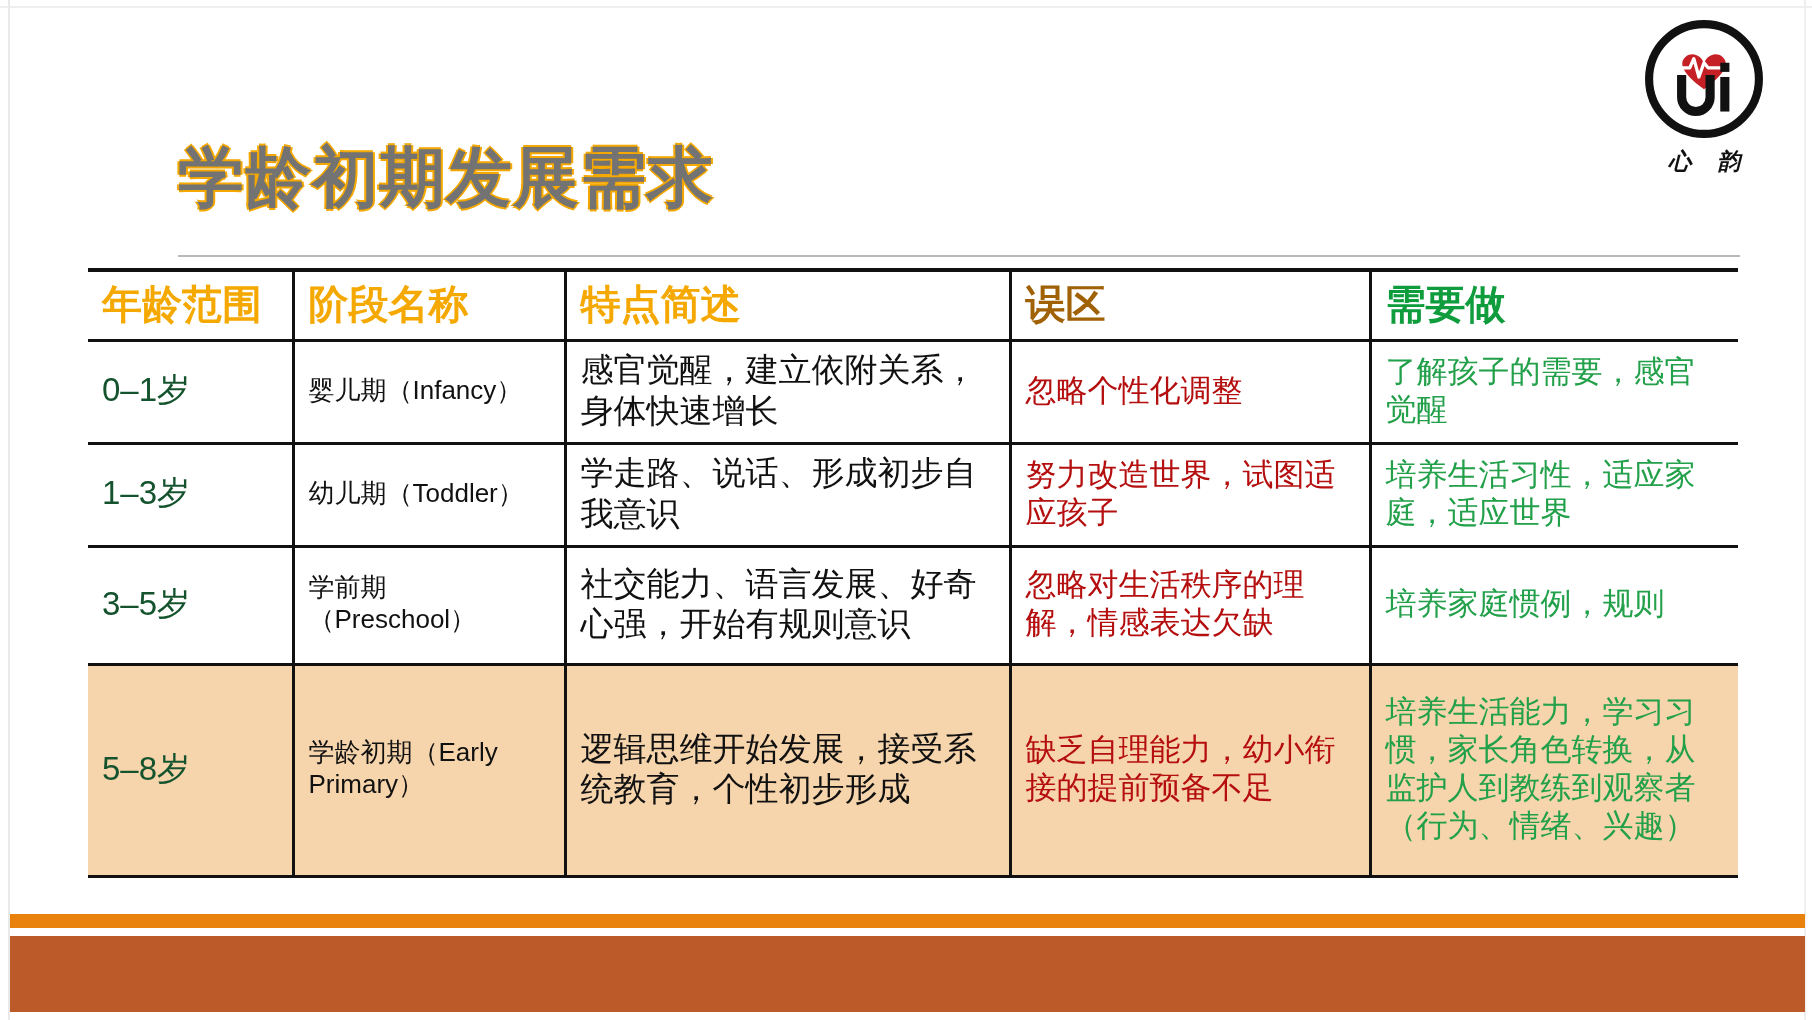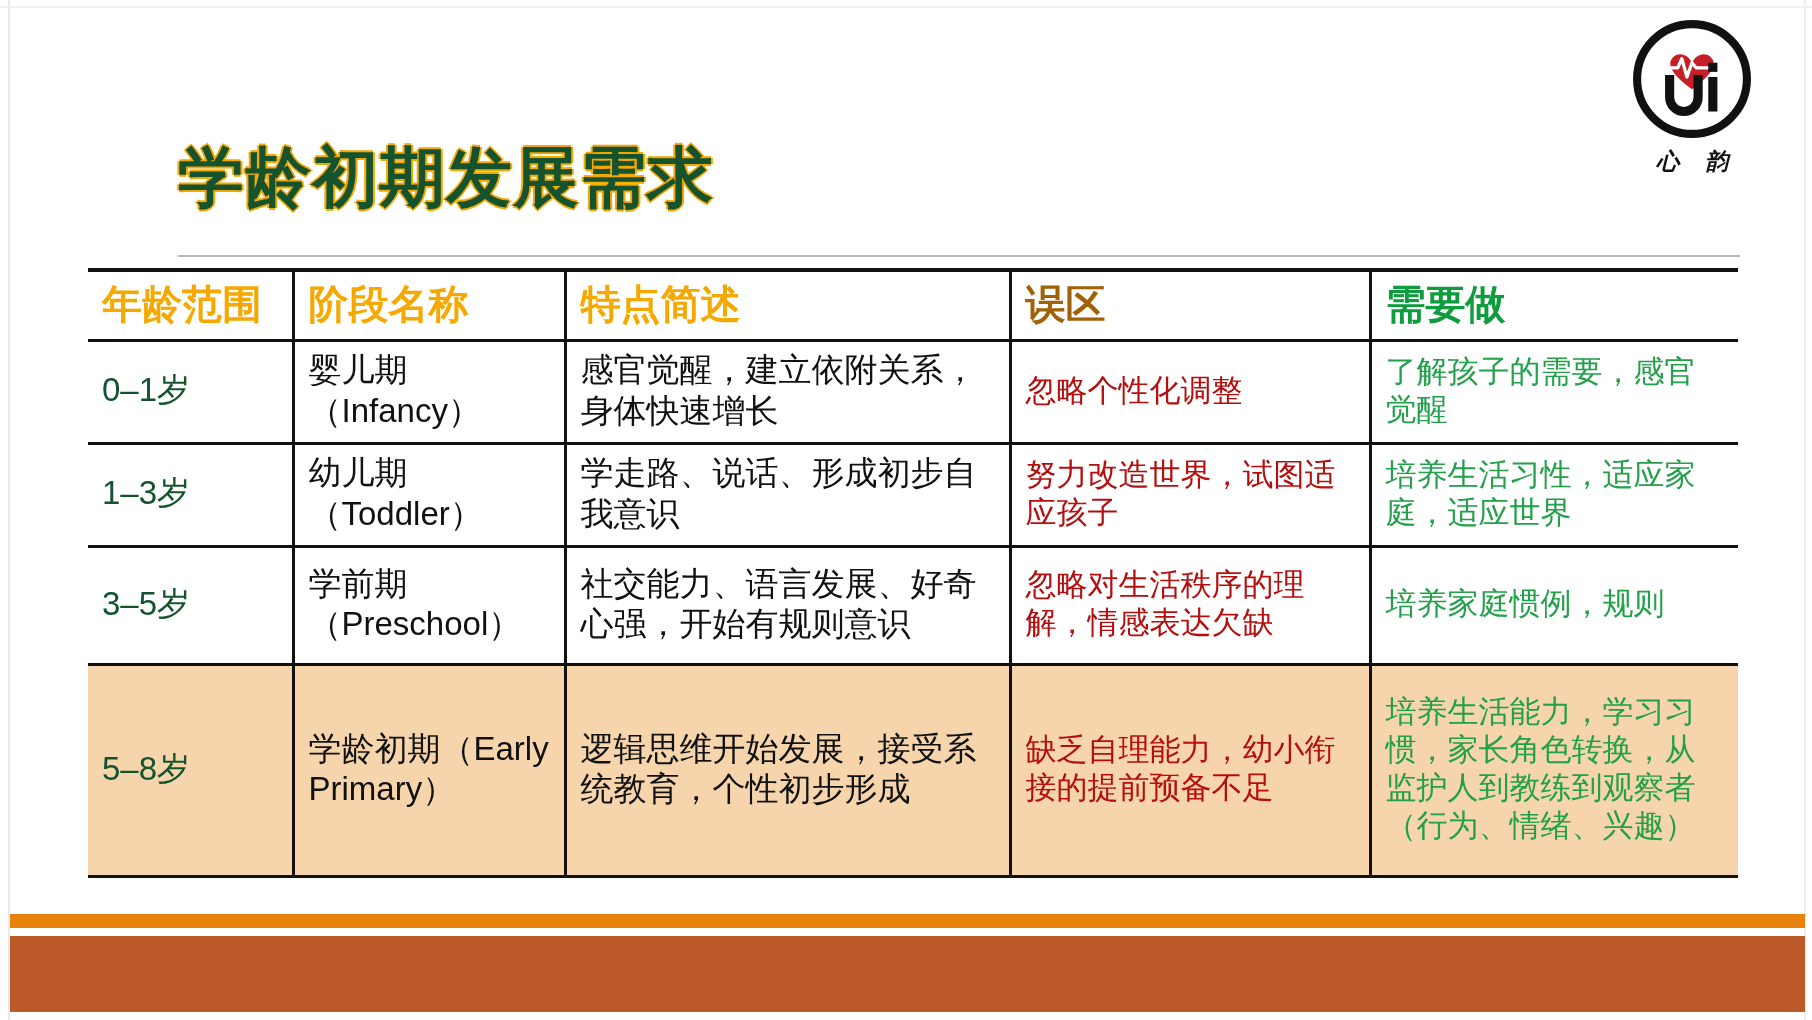--- a/index.html
+++ b/index.html
@@ -42,21 +42,21 @@
     right: 6px;
     top: 0;
     width: 2px;
     height: 1020px;
     background: #efefef;
   }
 
   
   .logo-wrap {
     position: absolute;
-    right: 56px;
+    right: 44px;
     top: 18px;
     width: 128px;
     height: 172px;
     text-align: center;
   }
   .logo-mark {
     width: 122px;
     height: 122px;
     display: block;
     margin: 0 auto;
@@ -72,21 +72,21 @@
     text-indent: 10px;
   }
 
   
   .slide-title {
     position: absolute;
     left: 178px;
     top: 144px;
     font-size: 66px;
     font-weight: bold;
-    color: #14532d;
+    color: #737373;
     letter-spacing: 1px;
     line-height: 1;
     white-space: nowrap;
     text-shadow:
        2px 0 0 #F5A800, -2px 0 0 #F5A800,
        0 2px 0 #F5A800, 0 -2px 0 #F5A800;
   }
   .title-rule {
     position: absolute;
     left: 178px;
@@ -140,21 +140,21 @@
   th.h-amber { color: #F5A800; }
   th.h-red   { color: #a16207; }
   th.h-green { color: #0E9C3C; margin-left: 12px; }
 
   tbody td {
     font-size: 33px;
     line-height: 1.22;
     color: #111111;
   }
   td.col-age   { font-size: 33px; color: #14532d; }
-  td.col-stage { font-size: 33px; color: #111; }
+  td.col-stage { font-size: 26px; color: #111; }
   td.col-feat  { font-size: 33px; color: #111; }
   td.col-trap  { font-size: 31px; color: #B50E0E; margin-top: 8px; }
   td.col-todo  { font-size: 31px; color: #22A04A; }
 
   tbody tr.r0 td { height: 103px; }
   tbody tr.r1 td { height: 103px; }
   tbody tr.r2 td { height: 118px; }
   tbody tr.r3 td { height: 212px; }
   tbody tr.highlight td { background: #F7D5AC; }
 

